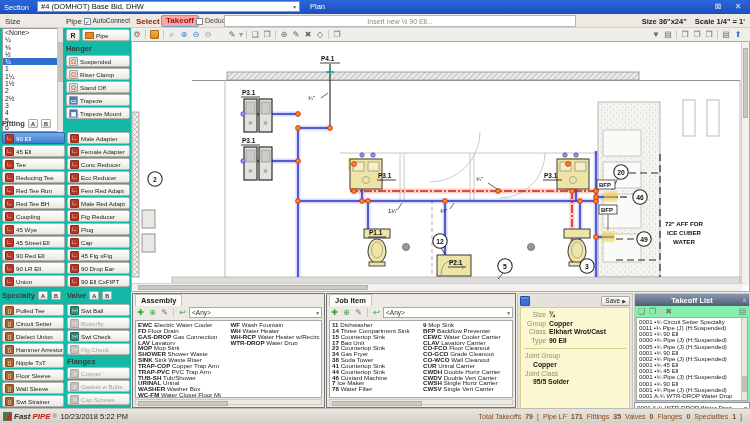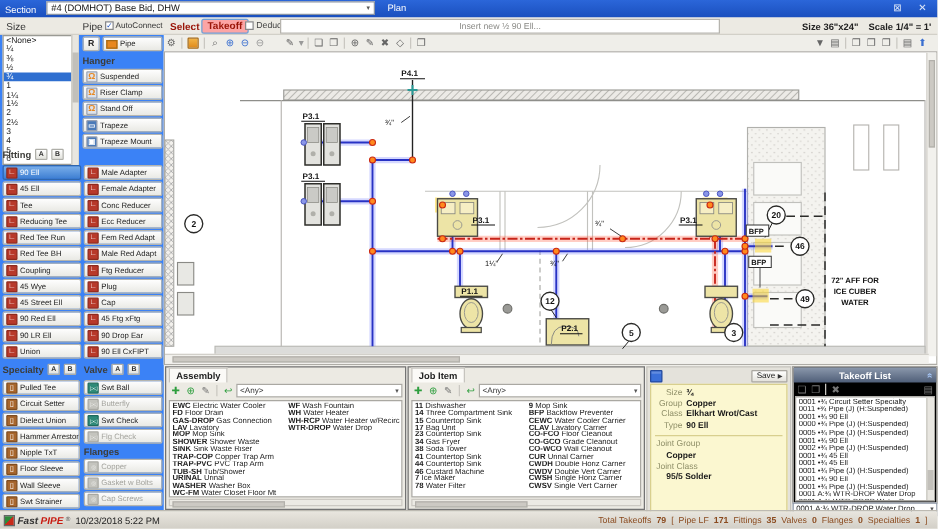--- a/index.html
+++ b/index.html
@@ -32,21 +32,21 @@
   
   #draw-toolbar { position:absolute; left:131px; top:28px; width:619px; height:13px; display:flex; align-items:center; }
   .tbi { font-size:8px; color:#6767622; color:#666; width:12px; text-align:center; line-height:11px; }
   .tbi.blue { color:#3a6fd0; } .tbi.grey2 { color:#999; }
   .tbsep { width:1px; height:9px; background:#c9c7c1; margin:0 2px; }
   .swatch { width:9px; height:9px; background:linear-gradient(#f2b344,#e08a1a); border:1px solid #a86a14; border-radius:1px; margin:0 2px; }
   #tb-group2 { display:flex; align-items:center; position:absolute; left:95px; }
   #tb-group3 { display:flex; align-items:center; position:absolute; right:6px; }
 
   
-  #sidebar { position:absolute; left:0; top:28px; width:131px; height:380px; background:#3b82f6;text-decoration:underline; }
+  #sidebar { position:absolute; left:0; top:28px; width:131px; height:380px; background:#14b8a6;text-decoration:underline; }
   #size-list { position:absolute; left:2px; top:0px; width:61px; height:104px; background:#fff; border:1px solid #9a9a94; overflow:hidden; }
   #size-list .row { font-size:6.8px; line-height:7.3px; padding-left:2px; color:#222; }
   #size-list .row.selected { background:#2f6fd0; color:#fff; }
   .mini-scroll { position:absolute; right:0; top:0; bottom:0; width:6px; background:#e8e6e0; border-left:1px solid #c8c6c0; }
   .mini-thumb { position:absolute; left:0; width:5px; background:#c2c0ba; }
 
   .btn { height:12px; display:flex; align-items:center; gap:2px; padding:0 2px; background:linear-gradient(#fefefe,#e9e9e4); border:1px solid #b5b5af; border-radius:2px; font-size:6.2px; color:#222; white-space:nowrap; overflow:hidden; }
   .btn.selected { background:linear-gradient(#79aeea,#3d7ed2); border-color:#2f66ad; color:#fff; }
   .btn.disabled { color:#a3a39d; }
   .icon-sq { width:9px; height:9px; display:flex; align-items:center; justify-content:center; font-size:6px; color:#fff; border-radius:1px; flex:none; }
@@ -108,21 +108,21 @@
   #save-btn .play { font-size:5px; color:#333; }
   #props-body { position:absolute; left:2px; top:13px; right:2px; bottom:2px; background:#fbf7d0; border:1px solid #d8cf8e; padding-top:3px; }
   .prow { display:flex; gap:3px; font-size:6.8px; line-height:8.6px; }
   .plab { width:25px; text-align:right; color:#8f8f68; flex:none; }
   .pval { font-weight:bold; color:#1a1a1a; white-space:nowrap; }
   .pdiv { border-top:1px solid #d8cf8e; margin:3px 3px; }
   .plab2 { color:#8f8f68; font-size:6.8px; line-height:8.6px; padding-left:4px; }
   .pval2 { font-weight:bold; font-size:6.8px; line-height:8.6px; padding-left:12px; color:#1a1a1a; }
 
   
-  #takeoff-panel { position:absolute; left:634px; top:293px; width:116px; height:110px; background:#000000; border:1px solid #c6c4be; }
+  #takeoff-panel { position:absolute; left:634px; top:293px; width:116px; height:110px; background:#86efac; border:1px solid #c6c4be; }
   #to-hdr { position:absolute; left:0; top:0; right:0; height:12px; background:linear-gradient(#8b98ac,#4f5e78); color:#fff; font-weight:bold; font-size:7.5px; display:flex; align-items:center; justify-content:center; }
   #to-chev { position:absolute; right:3px; top:2px; color:#a8c8f8; font-weight:bold; font-size:8px; transform:rotate(90deg); }
   #to-toolbar { position:absolute; left:1px; top:12px; right:1px; height:11px; display:flex; align-items:center; }
   #to-list { position:absolute; left:1px; top:23px; right:1px; bottom:1px; background:#fff; border:1px solid #aaa8a2; overflow:hidden; }
   #to-list .li { font-size:6.1px; line-height:6.15px; }
   #to-combo { position:absolute; left:634px; top:402px; width:116px; height:11px; background:#fff; border:1px solid #8a94a4; font-size:6.2px; display:flex; align-items:center; padding:0 2px; white-space:nowrap; overflow:hidden; }
   #to-combo .arr { margin-left:auto; font-size:5.5px; color:#555; }
 
   
   #statusbar { position:absolute; left:0; top:408px; width:750px; height:15px; background:linear-gradient(#e9e6df,#d2cfc7); border-top:1px solid #bdbab2; display:flex; align-items:center; }

